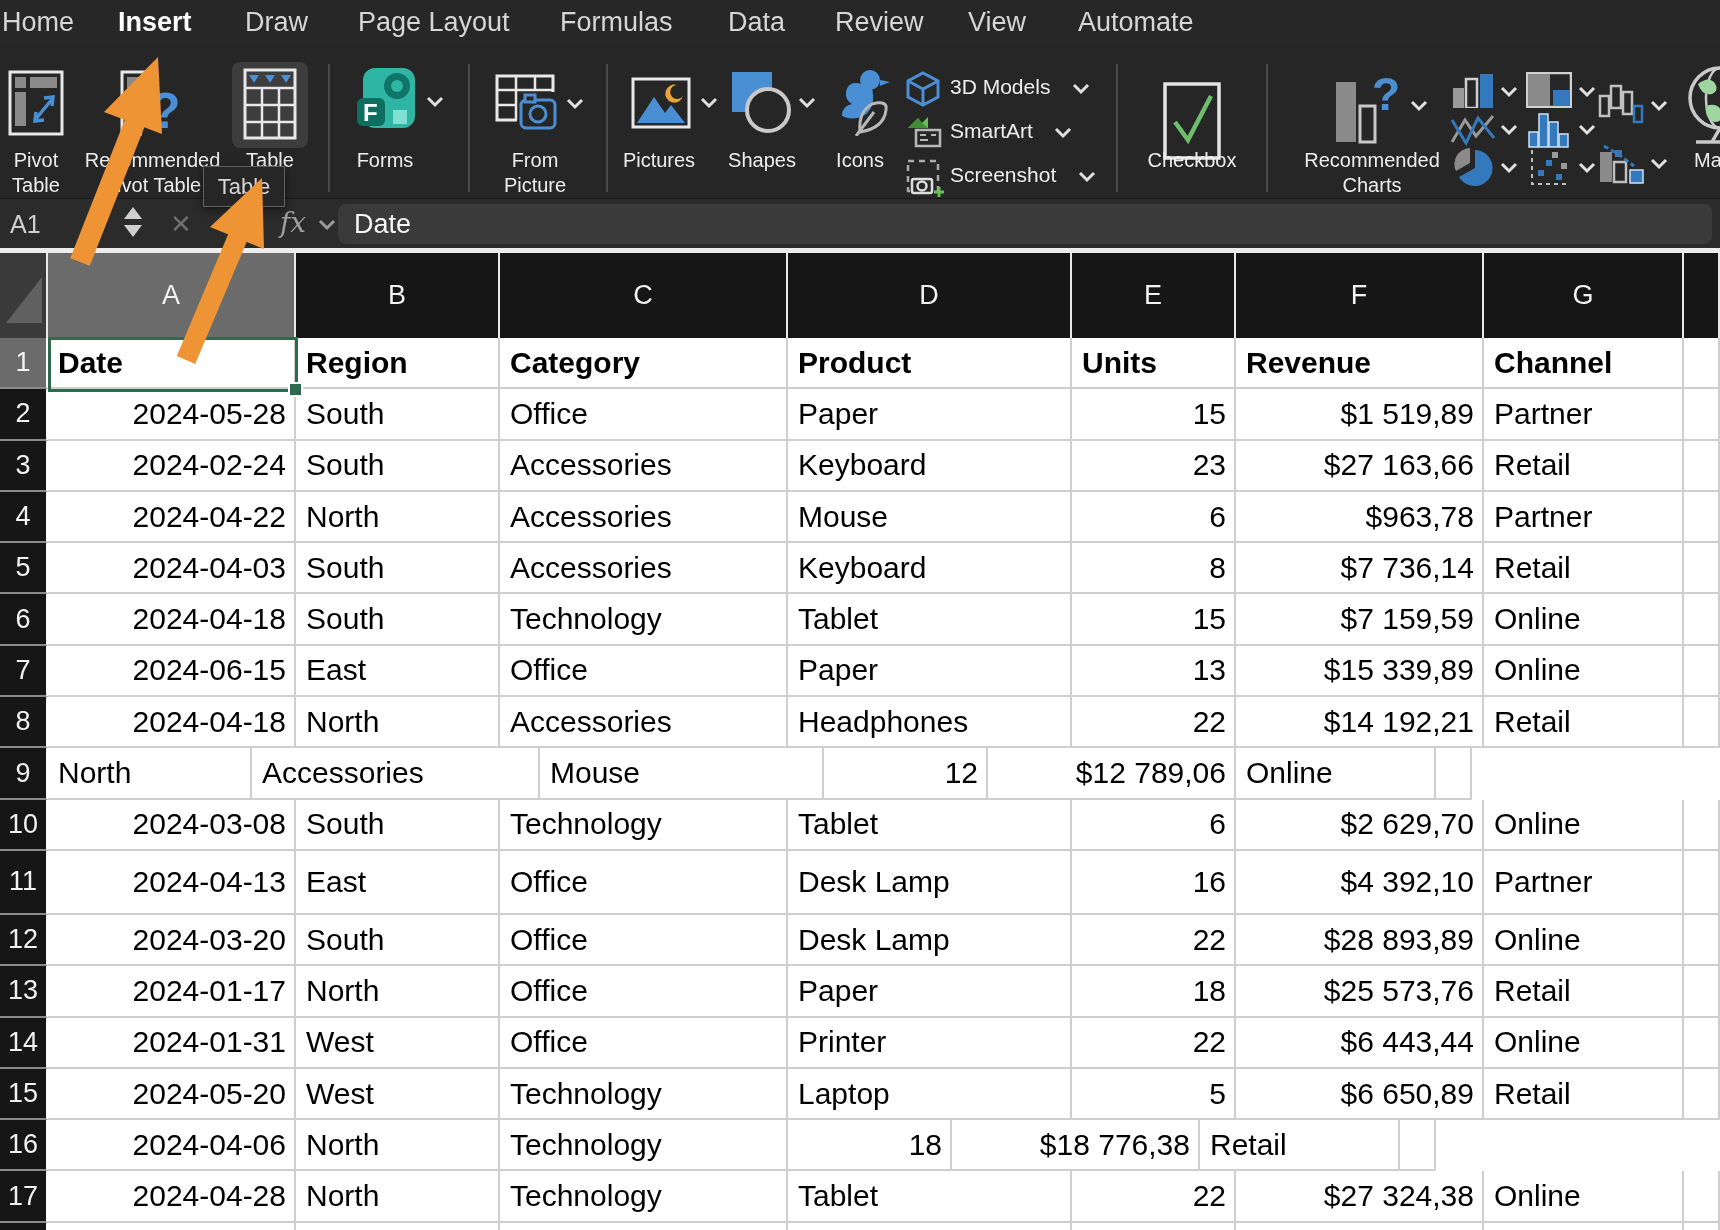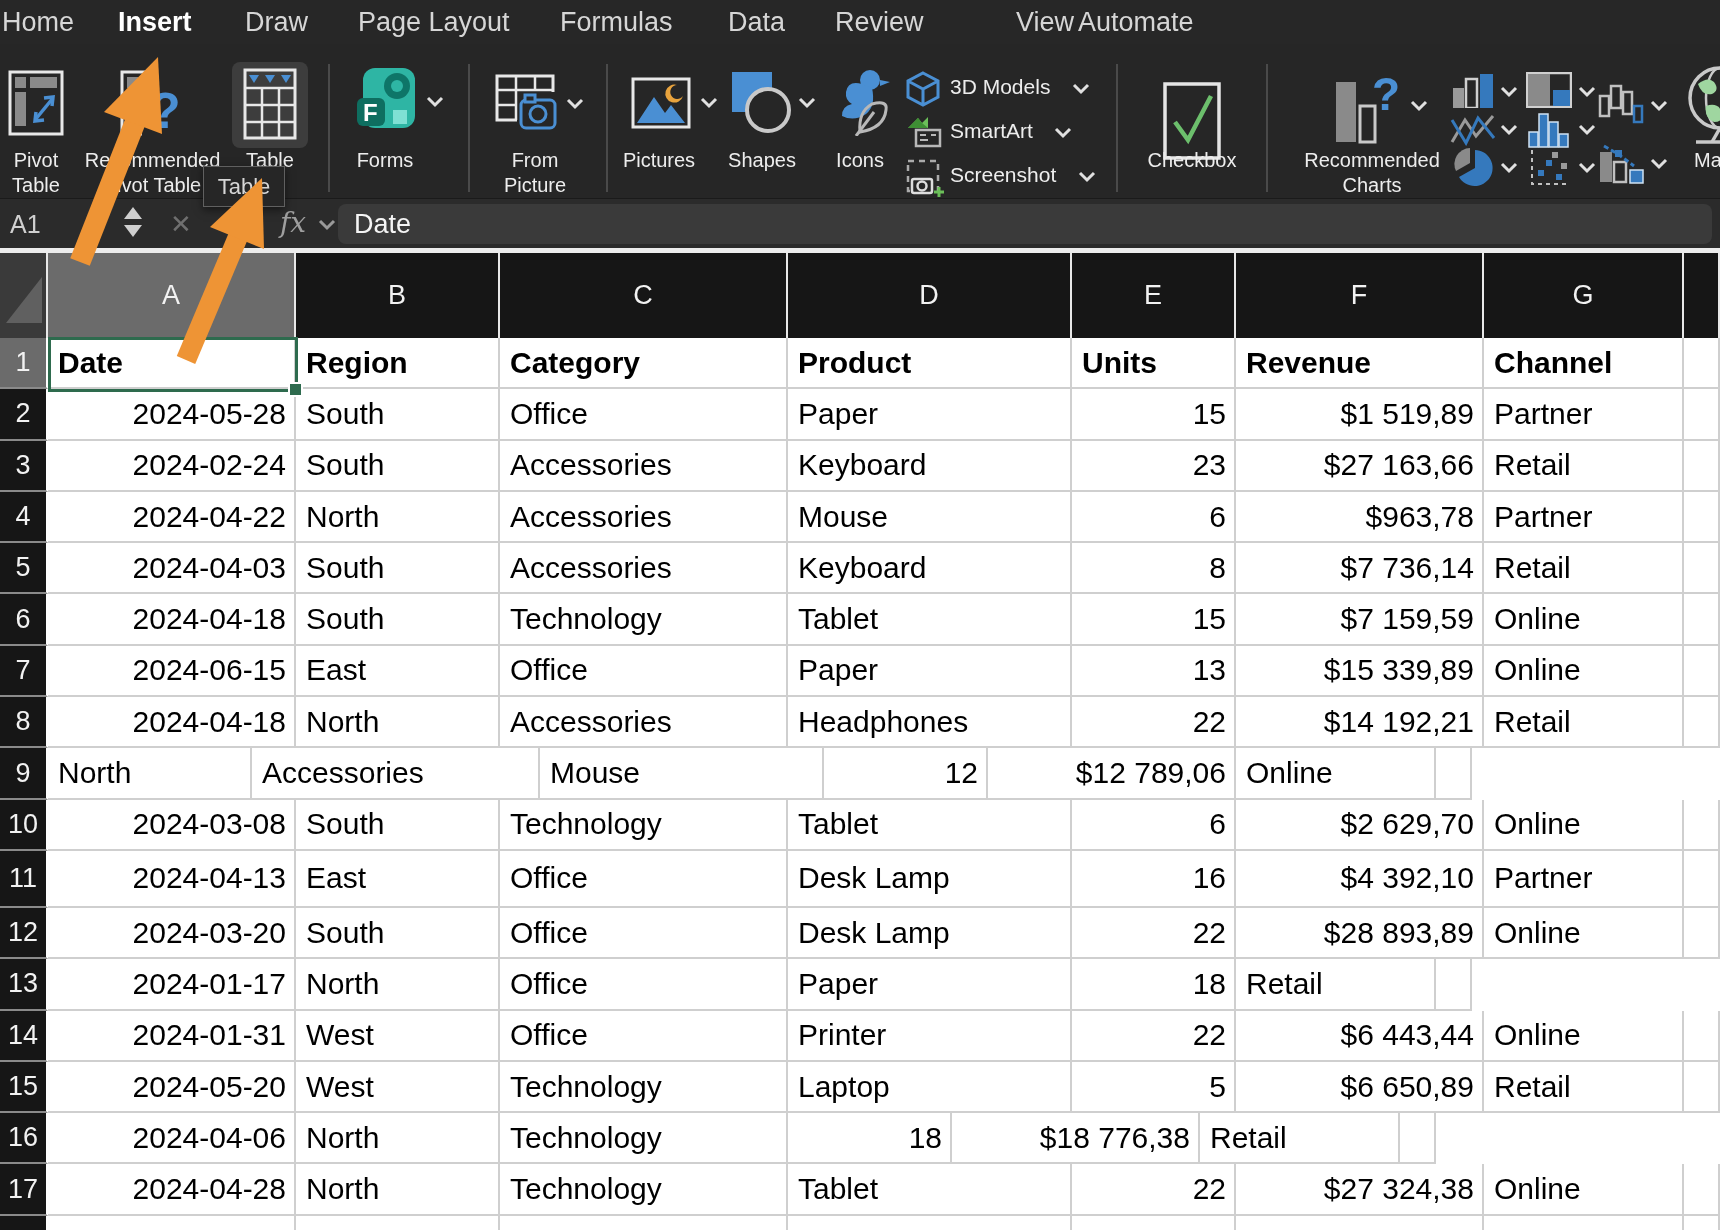--- a/index.html
+++ b/index.html
@@ -63,21 +63,21 @@
 <div id="app">
 
   <div id="menubar">
     <span class="tab" style="left:2px">Home</span>
     <span class="tab active" style="left:118px">Insert</span>
     <span class="tab" style="left:245px">Draw</span>
     <span class="tab" style="left:358px">Page Layout</span>
     <span class="tab" style="left:560px">Formulas</span>
     <span class="tab" style="left:728px">Data</span>
     <span class="tab" style="left:835px">Review</span>
-    <span class="tab" style="left:1016px">View</span>
+    <span class="tab" style="left:968px">View</span>
     <span class="tab" style="left:1078px">Automate</span>
   </div>
   <div id="tab-underline"></div>
 
   <div id="ribbon">
 
     <div class="rbtn" style="left:0;top:0;width:72px">
       <svg class="abs" style="left:8px;top:26px" width="56" height="66" viewBox="0 0 56 66">
         <rect x="2" y="2" width="52" height="62" fill="none" stroke="#e8e8e8" stroke-width="3"></rect>
         <rect x="7" y="7" width="11" height="11" fill="#8a8a8a"></rect>
@@ -475,21 +475,21 @@
           <div class="rowhead">10</div>
           <div class="cell ar" style="width: 248px; flex: 0 0 248px;">2024-03-08</div>
           <div class="cell al" style="width: 204px; flex: 0 0 204px;">South</div>
           <div class="cell al" style="width: 288px; flex: 0 0 288px;">Technology</div>
           <div class="cell al" style="width: 284px; flex: 0 0 284px;">Tablet</div>
           <div class="cell ar" style="width: 164px; flex: 0 0 164px;">6</div>
           <div class="cell ar" style="width: 248px; flex: 0 0 248px;">$2 629,70</div>
           <div class="cell al" style="width: 200px; flex: 0 0 200px;">Online</div>
           <div class="cell al" style="width: 36px; flex: 0 0 36px;"></div>
         </div>
-        <div class="row" style="height: 57px; justify-content: flex-end;">
+        <div class="row" style="height: 64px; justify-content: flex-end;">
           <div class="rowhead">11</div>
           <div class="cell ar" style="width: 248px; flex: 0 0 248px;">2024-04-13</div>
           <div class="cell al" style="width: 204px; flex: 0 0 204px;">East</div>
           <div class="cell al" style="width: 288px; flex: 0 0 288px;">Office</div>
           <div class="cell al" style="width: 284px; flex: 0 0 284px;">Desk Lamp</div>
           <div class="cell ar" style="width: 164px; flex: 0 0 164px;">16</div>
           <div class="cell ar" style="width: 248px; flex: 0 0 248px;">$4 392,10</div>
           <div class="cell al" style="width: 200px; flex: 0 0 200px;">Partner</div>
           <div class="cell al" style="width: 36px; flex: 0 0 36px;"></div>
         </div>
@@ -504,20 +504,21 @@
           <div class="cell al" style="width: 200px; flex: 0 0 200px;">Online</div>
           <div class="cell al" style="width: 36px; flex: 0 0 36px;"></div>
         </div>
         <div class="row" style="height: 51.3px;">
           <div class="rowhead">13</div>
           <div class="cell ar" style="width: 248px; flex: 0 0 248px;">2024-01-17</div>
           <div class="cell al" style="width: 204px; flex: 0 0 204px;">North</div>
           <div class="cell al" style="width: 288px; flex: 0 0 288px;">Office</div>
           <div class="cell al" style="width: 284px; flex: 0 0 284px;">Paper</div>
           <div class="cell ar" style="width: 164px; flex: 0 0 164px;">18</div>
+          <div class="cell ar" style="width: 248px; flex: 0 0 248px;">$25 573,76</div>
           <div class="cell al" style="width: 200px; flex: 0 0 200px;">Retail</div>
           <div class="cell al" style="width: 36px; flex: 0 0 36px;"></div>
         </div>
         <div class="row" style="height: 51.3px;">
           <div class="rowhead">14</div>
           <div class="cell ar" style="width: 248px; flex: 0 0 248px;">2024-01-31</div>
           <div class="cell al" style="width: 204px; flex: 0 0 204px;">West</div>
           <div class="cell al" style="width: 288px; flex: 0 0 288px;">Office</div>
           <div class="cell al" style="width: 284px; flex: 0 0 284px;">Printer</div>
           <div class="cell ar" style="width: 164px; flex: 0 0 164px;">22</div>

